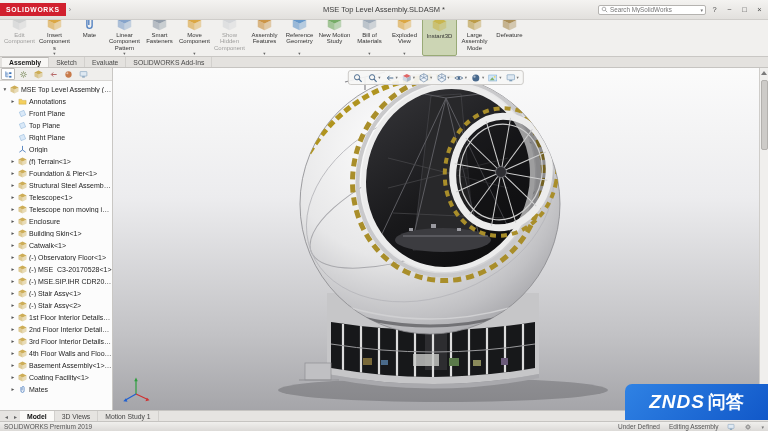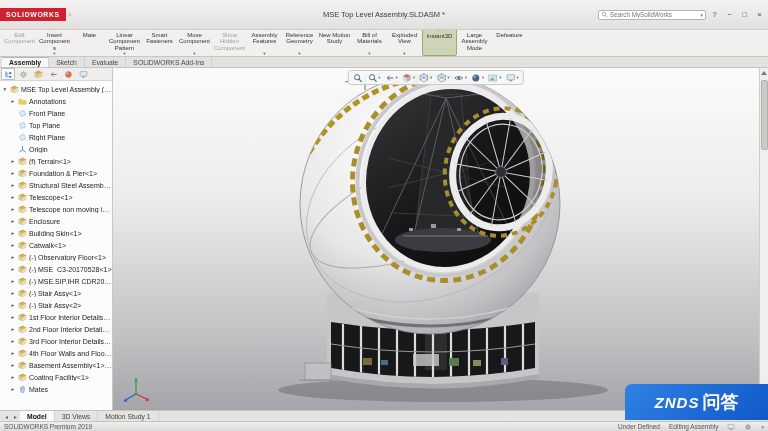--- a/index.html
+++ b/index.html
@@ -1,21 +1,21 @@
 <!DOCTYPE html>
 <html><head>
 <meta charset="utf-8">
 <style>
   *{box-sizing:border-box;margin:0;padding:0}
   html,body{width:768px;height:431px;overflow:hidden}
   body{font-family:"Liberation Sans", sans-serif;background:#fff;position:relative}
   .app{position:relative;width:768px;height:431px;overflow:hidden;background:#e9e7e4}
 
   
-  .titlebar{position:absolute;top:0;left:0;right:0;height:30px;background:linear-gradient(#f4f3f1,#e2e0dd);border-bottom:1px solid #cfcdca;display:flex;align-items:center;font-size:7.5px;z-index:30}
+  .titlebar{position:absolute;top:0;left:0;right:0;height:20px;background:linear-gradient(#f4f3f1,#e2e0dd);border-bottom:1px solid #cfcdca;display:flex;align-items:center;font-size:7.5px;z-index:30}
   .logo{background:#d1202e;color:#fff;font-weight:bold;font-size:6.8px;letter-spacing:.7px;padding:0 6px;height:13px;line-height:13px}
   .logo-caret{color:#888;font-size:7px;padding:0 3px}
   .doc-title{position:absolute;left:50%;transform:translateX(-50%);color:#3c3c3c;white-space:nowrap}
   .tb-right{margin-left:auto;display:flex;align-items:center;gap:2px;padding-right:2px}
   .search{width:108px;height:10px;background:#fff;border:1px solid #b5b3b0;border-radius:2px;display:flex;align-items:center;padding:0 2px;gap:2px}
   .search .sic{width:7px;height:7px;color:#8a8a8a;flex:none}
   .search input{border:none;outline:none;flex:1;min-width:0;font-size:6.3px;color:#555;background:transparent;font-family:inherit}
   .search .caret{font-size:5px;color:#777}
   .win-btn{width:13px;height:11px;display:flex;align-items:center;justify-content:center;font-size:7.5px;color:#4a4a4a}
 
@@ -72,21 +72,21 @@
   .dtab.active{background:#fbfaf8;font-weight:bold;color:#111}
 
   
   .statusbar{position:absolute;left:0;right:0;bottom:0;height:10px;background:linear-gradient(#f0efed,#dcdad7);border-top:1px solid #c6c4c1;display:flex;align-items:center;font-size:6.5px;color:#555;padding:0 4px;z-index:20}
   .sb-right{margin-left:auto;display:flex;align-items:center;gap:9px}
   .sb-ic{width:8px;height:8px;color:#6a6a6a}
   .sb-caret{font-size:5px;color:#777}
 
   
   .watermark{position:absolute;right:0;bottom:11px;width:143px;height:36px;background:linear-gradient(135deg,#2f82e4,#1158c9);border-top-left-radius:7px;display:flex;align-items:center;justify-content:center;gap:3px;z-index:50}
-  .wm-zn{color:#fff;font-weight:bold;font-style:italic;font-size:15px;letter-spacing:1px}
+  .wm-zn{color:#fff;font-weight:bold;font-style:italic;font-size:19px;letter-spacing:1px}
   .wm-cn{color:#fff;font-weight:bold;font-size:18px}
 </style>
 </head>
 <body>
 
 <svg width="0" height="0" style="position:absolute" aria-hidden="true">
   <defs>
     <symbol id="sym-cube" viewBox="0 0 20 20">
       <polygon points="10,1 19,5.5 10,10 1,5.5" fill="currentColor" opacity="0.95"></polygon>
       <polygon points="1,5.5 10,10 10,19 1,14.5" fill="currentColor" opacity="0.6"></polygon>

